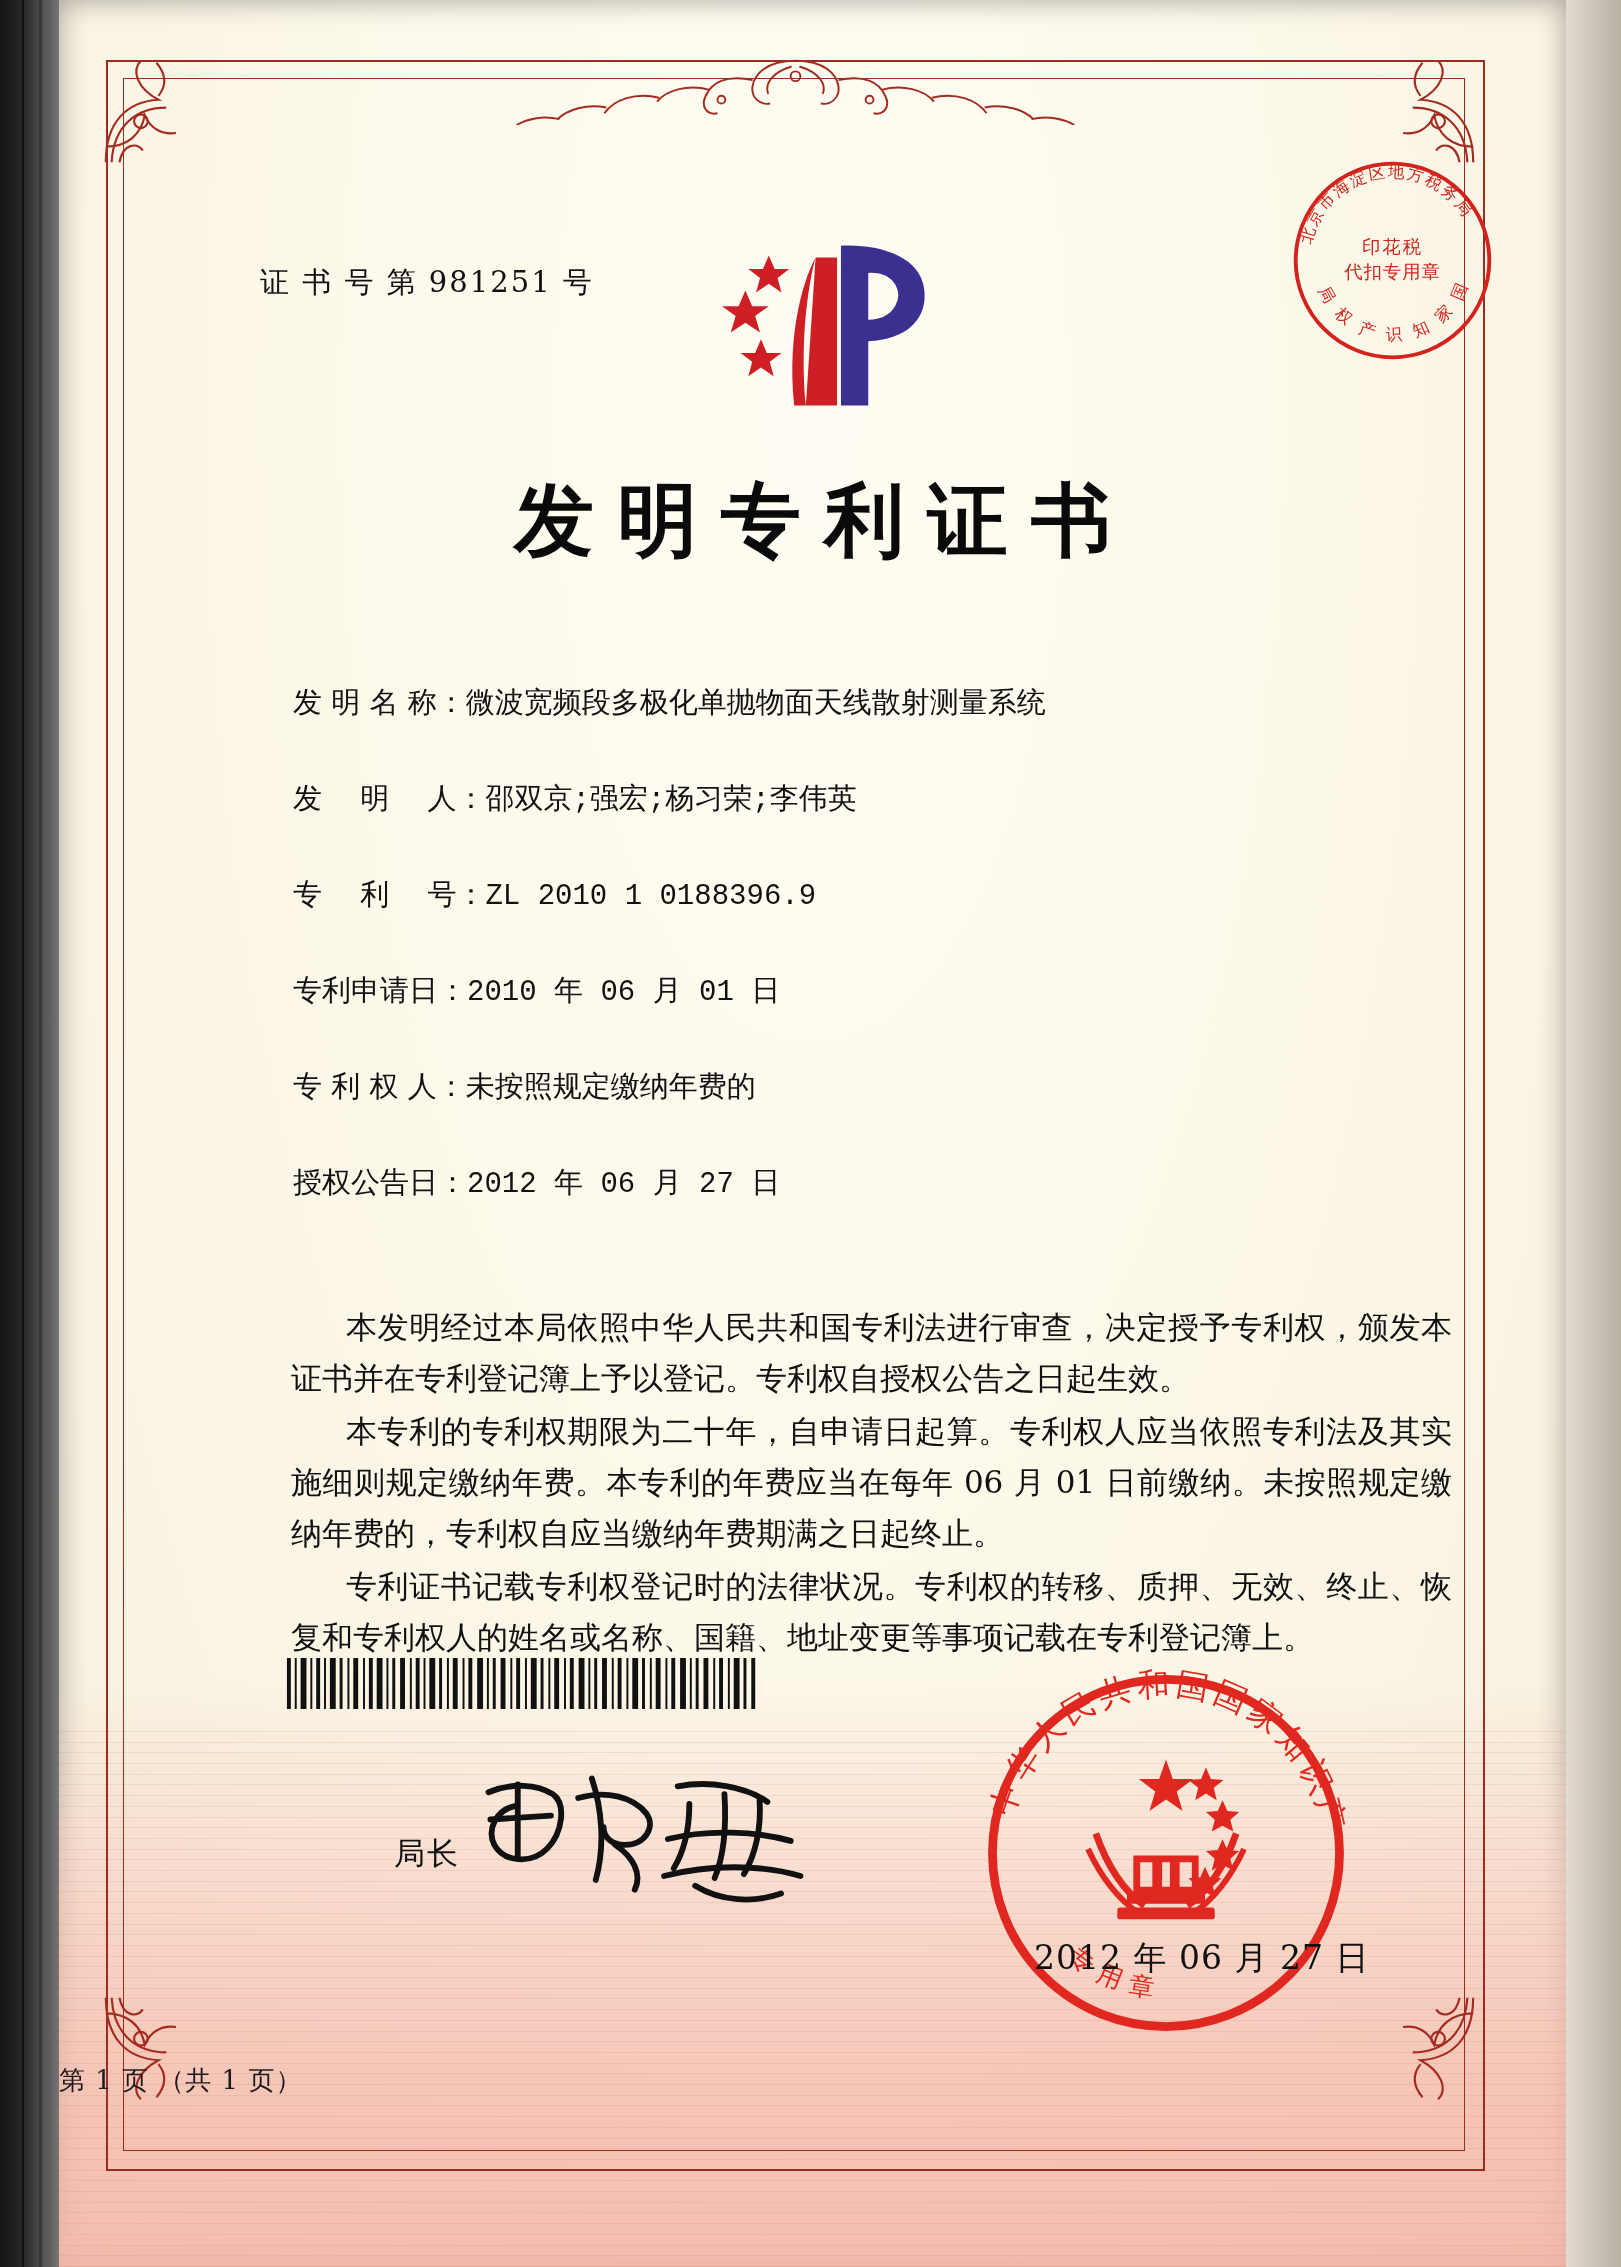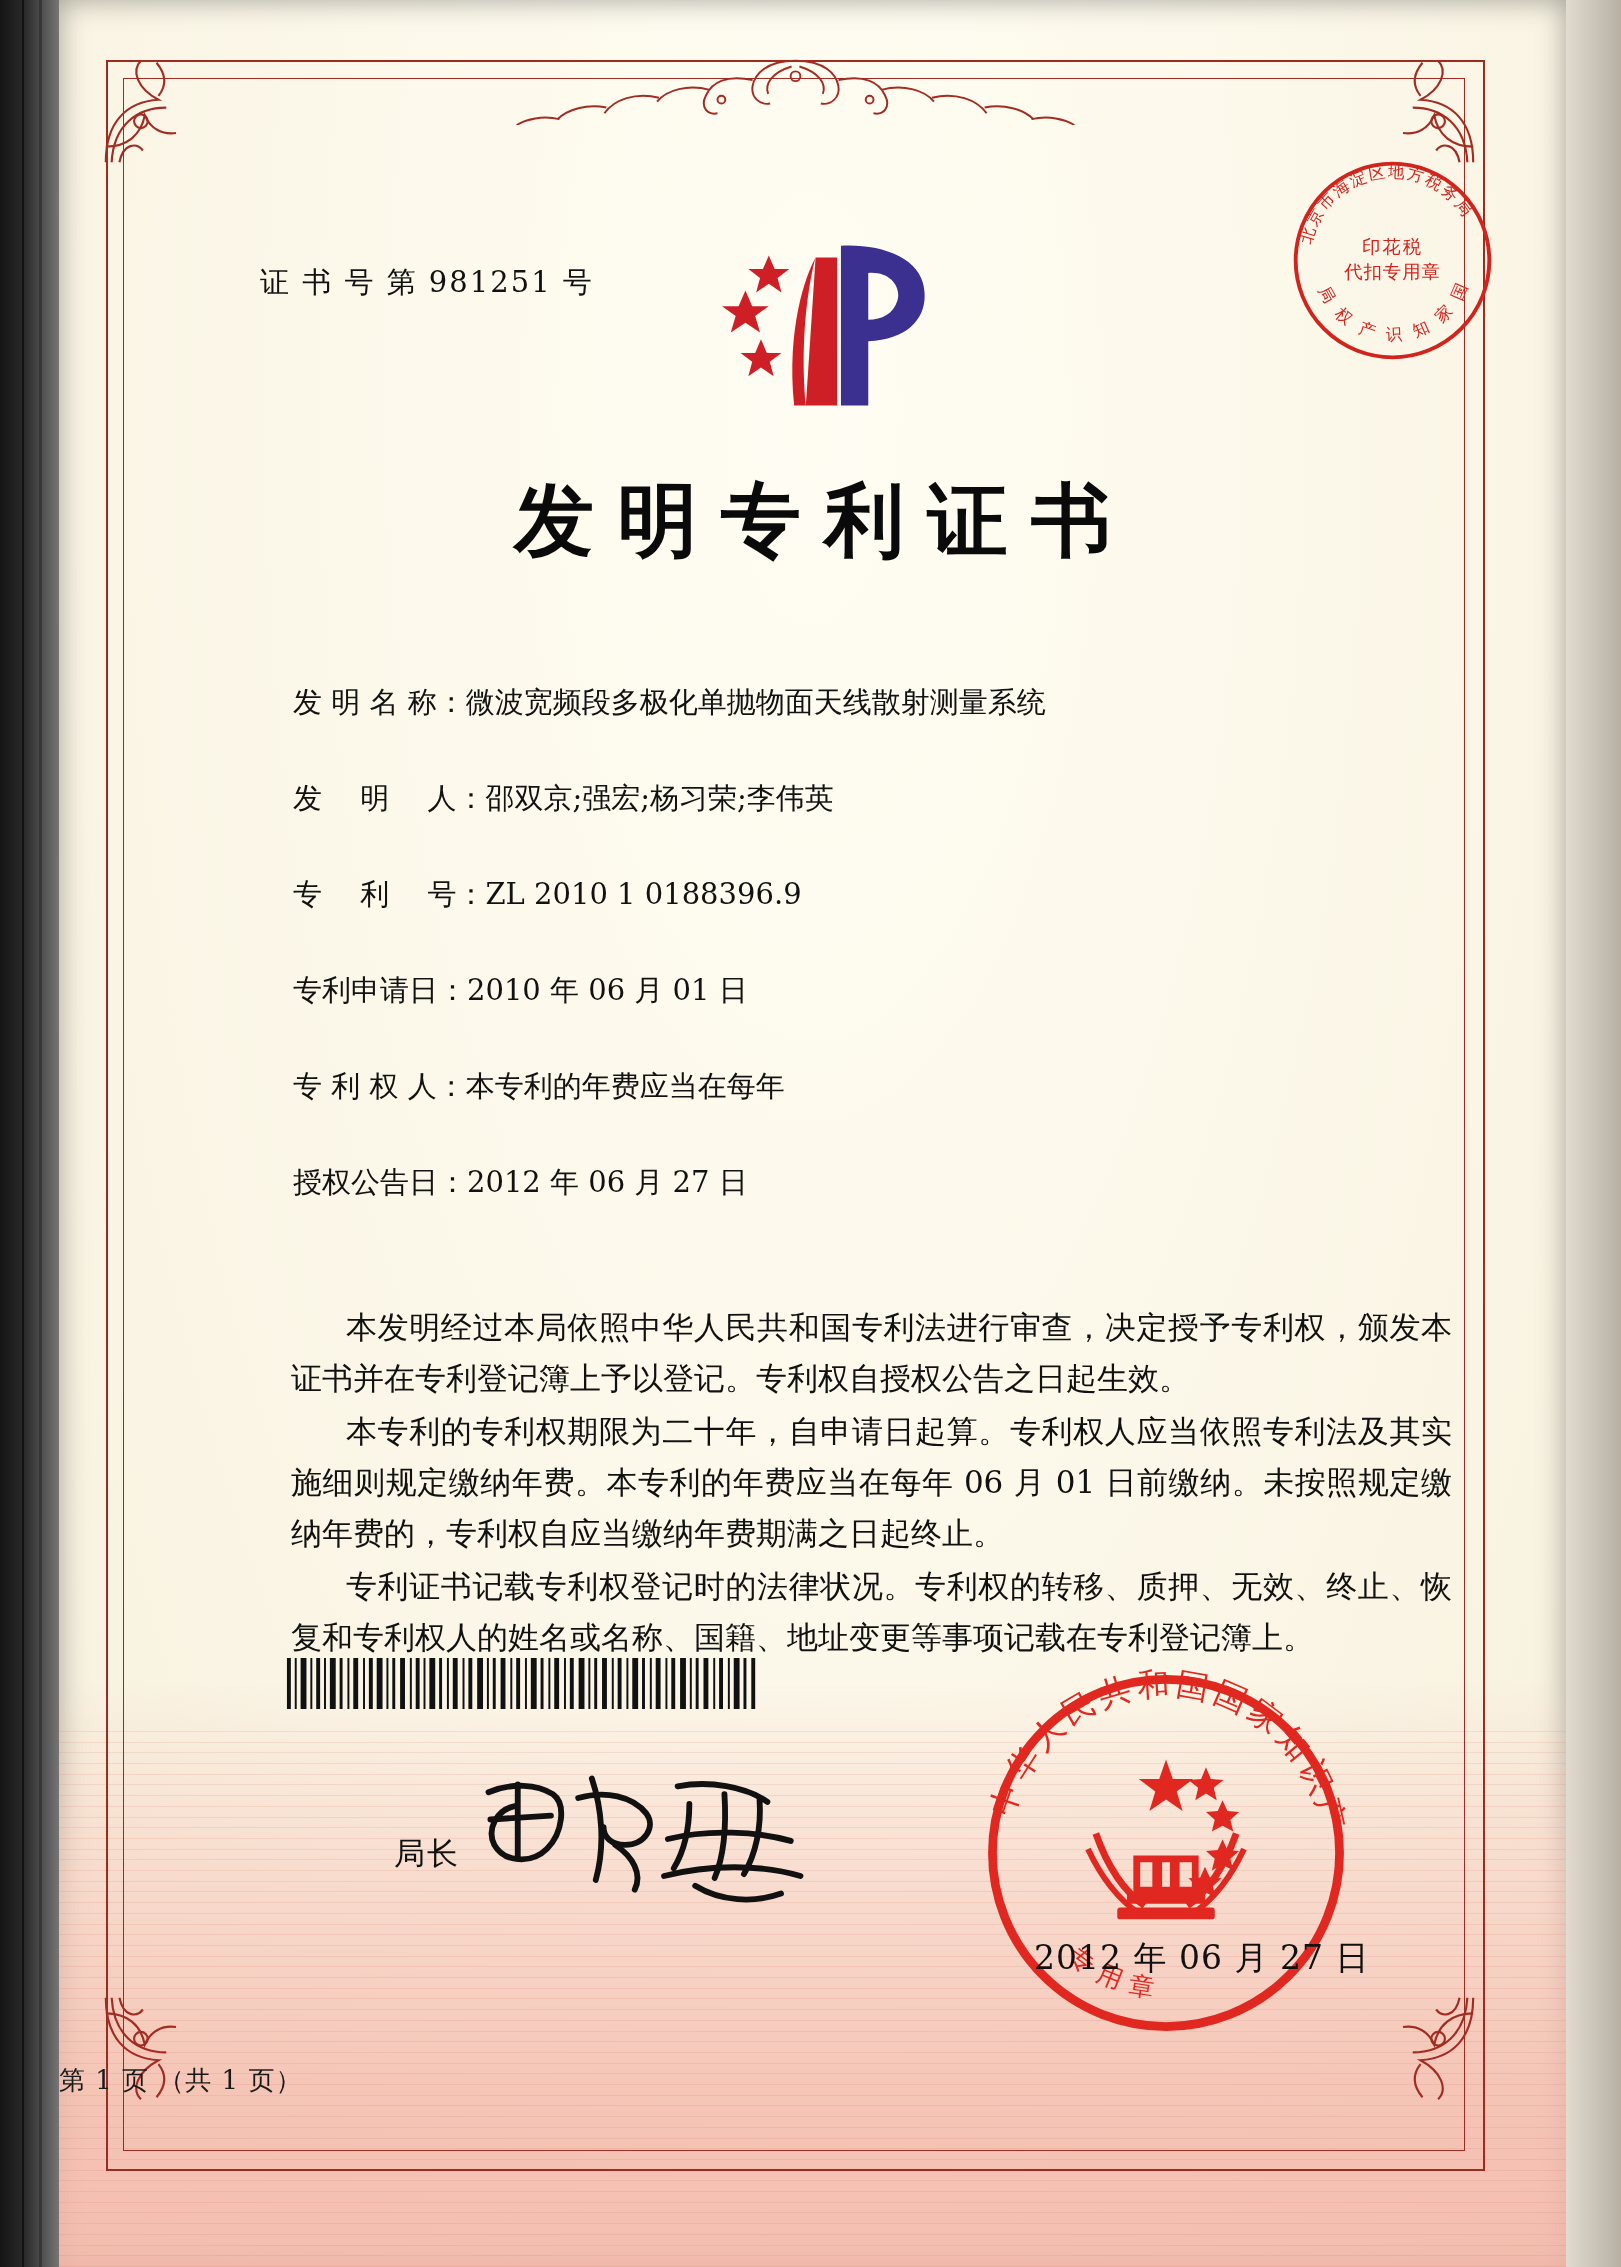--- a/index.html
+++ b/index.html
@@ -151,21 +151,21 @@
     width: 1151px;
   }
   .field-row {
     font-family: "DejaVu Serif", serif;
     font-size: 29px;
     color: #121212;
     margin-bottom: 56px;
     white-space: nowrap;
   }
   .fl { letter-spacing: 0px; }
-  .fv { letter-spacing: 0px; }
+  .fv { letter-spacing: 0px; font-family: Liberation Mono, monospace; }
 
   .body-text {
     position: absolute;
     left: 232px;
     top: 1302px;
     width: 1161px;
     font-family: "DejaVu Serif", serif;
     font-size: 31px;
     line-height: 51px;
     color: #111;
@@ -353,21 +353,21 @@
       <div class="field-row">
         <span class="fl">发　 明　 人：</span><span class="fv">邵双京;强宏;杨习荣;李伟英</span>
       </div>
       <div class="field-row">
         <span class="fl">专　 利　 号：</span><span class="fv">ZL 2010 1 0188396.9</span>
       </div>
       <div class="field-row">
         <span class="fl">专利申请日：</span><span class="fv">2010 年 06 月 01 日</span>
       </div>
       <div class="field-row">
-        <span class="fl">专 利 权 人：</span><span class="fv">本专利的年费应当在每年</span>
+        <span class="fl">专 利 权 人：</span><span class="fv">未按照规定缴纳年费的</span>
       </div>
       <div class="field-row">
         <span class="fl">授权公告日：</span><span class="fv">2012 年 06 月 27 日</span>
       </div>
     </div>
 
     <div class="body-text">
       <p>本发明经过本局依照中华人民共和国专利法进行审查，决定授予专利权，颁发本证书并在专利登记簿上予以登记。专利权自授权公告之日起生效。</p>
       <p>本专利的专利权期限为二十年，自申请日起算。专利权人应当依照专利法及其实施细则规定缴纳年费。本专利的年费应当在每年 06 月 01 日前缴纳。未按照规定缴纳年费的，专利权自应当缴纳年费期满之日起终止。</p>
       <p>专利证书记载专利权登记时的法律状况。专利权的转移、质押、无效、终止、恢复和专利权人的姓名或名称、国籍、地址变更等事项记载在专利登记簿上。</p>

